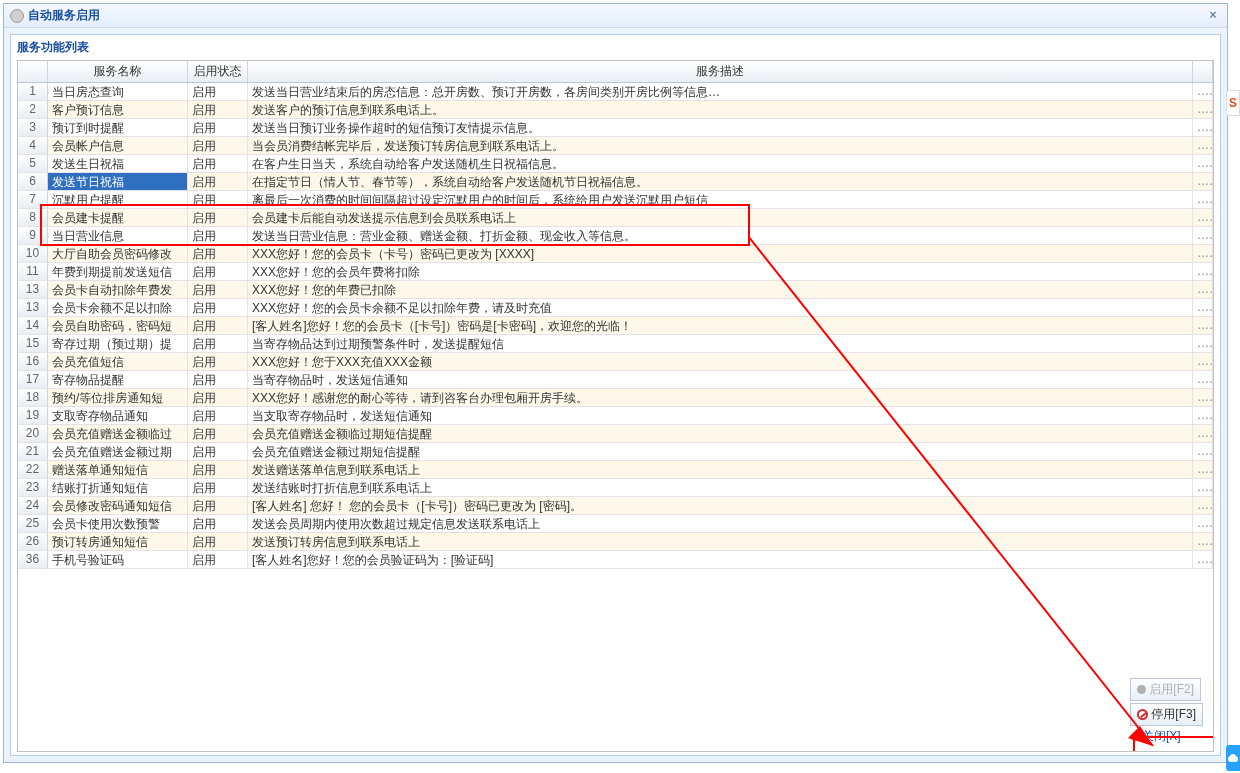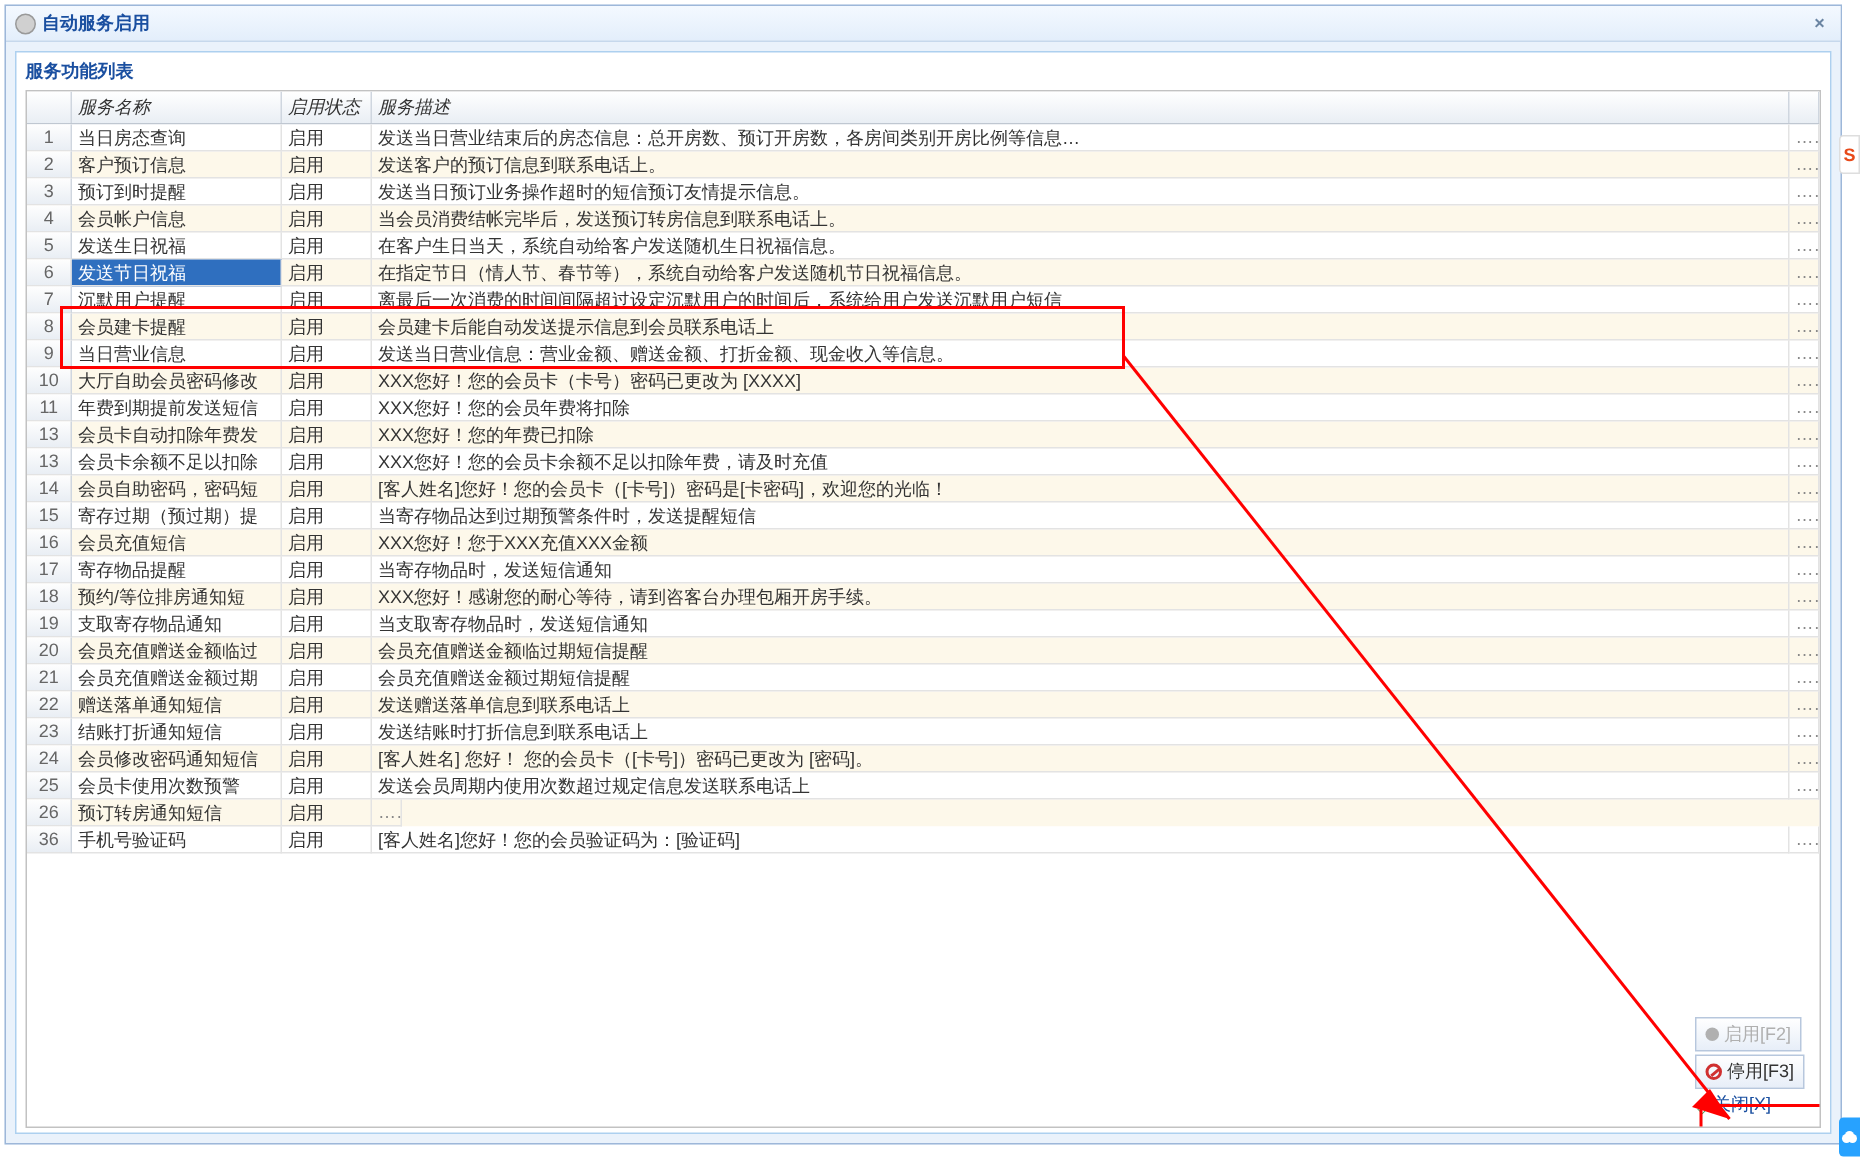--- a/index.html
+++ b/index.html
@@ -61,21 +61,21 @@
 .grid-hdr {
   display: flex;
   background: linear-gradient(#ffffff, #e9eef4);
   border-bottom: 1px solid #bfc7d1;
   font-size: 12px;
   color: #333;
 }
 .grid-hdr > div {
   border-right: 1px solid #cfd6df;
   padding: 2px 4px;
-  font-style: italic;
+  text-align: center;
 }
 .col-num { width: 30px; }
 .col-name { width: 140px; }
 .col-stat { width: 60px; }
 .col-desc { flex: 1; }
 .col-more { width: 20px; }
 
 .grid-body { }
 .row {
   display: flex;
@@ -368,20 +368,21 @@
             <div class="col-num">25</div>
             <div class="col-name">会员卡使用次数预警</div>
             <div class="col-stat">启用</div>
             <div class="col-desc">发送会员周期内使用次数超过规定信息发送联系电话上</div>
             <div class="col-more">…</div>
           </div>
           <div class="row odd">
             <div class="col-num">26</div>
             <div class="col-name">预订转房通知短信</div>
             <div class="col-stat">启用</div>
+            <div class="col-desc">发送预订转房信息到联系电话上</div>
             <div class="col-more">…</div>
           </div>
           <div class="row even">
             <div class="col-num">36</div>
             <div class="col-name">手机号验证码</div>
             <div class="col-stat">启用</div>
             <div class="col-desc">[客人姓名]您好！您的会员验证码为：[验证码]</div>
             <div class="col-more">…</div>
           </div>
         </div>

